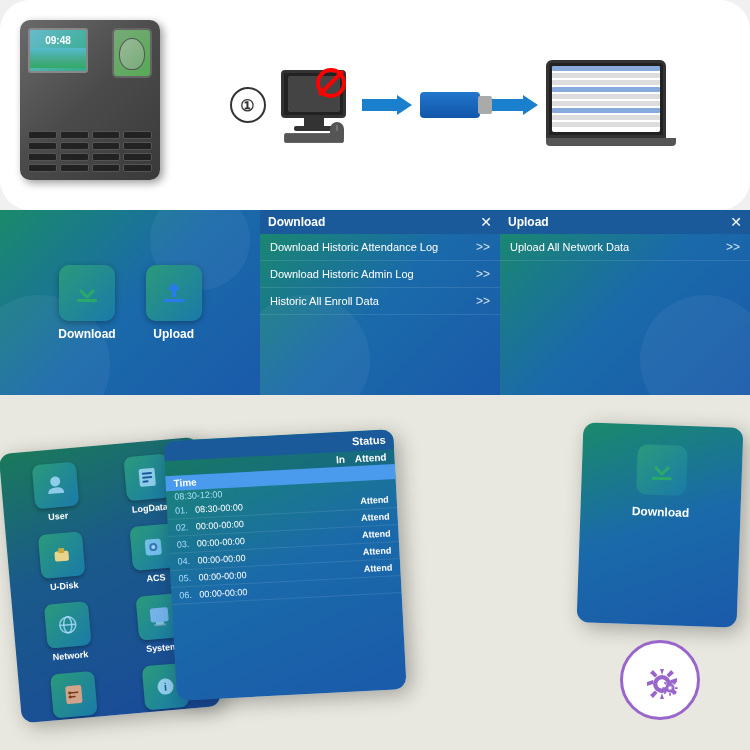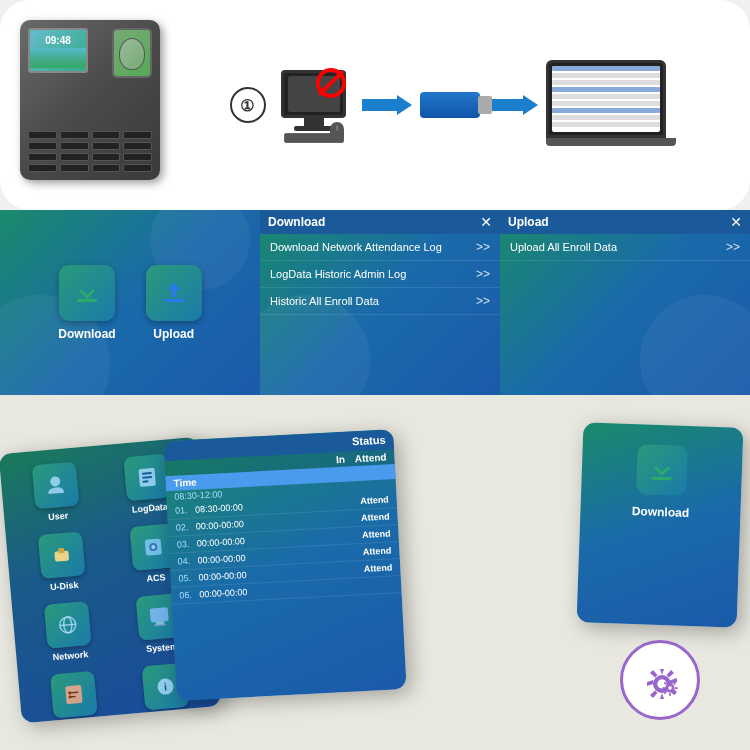--- a/index.html
+++ b/index.html
@@ -689,40 +689,40 @@
       <span class="icon-label">Upload</span>
     </div>
   </div>
 
   <div class="download-panel">
     <div class="panel-header">
       <span class="panel-title">Download</span>
       <span class="panel-close">✕</span>
     </div>
     <div class="panel-menu-item">
-      <span>Download Network Attendance Log</span>
+      <span>Download Historic Attendance Log</span>
       <span class="chevron">&gt;&gt;</span>
     </div>
     <div class="panel-menu-item">
-      <span>LogData Historic Admin Log</span>
+      <span>Download Historic Admin Log</span>
       <span class="chevron">&gt;&gt;</span>
     </div>
     <div class="panel-menu-item">
       <span>Historic All Enroll Data</span>
       <span class="chevron">&gt;&gt;</span>
     </div>
   </div>
 
   <div class="upload-panel">
     <div class="panel-header">
       <span class="panel-title">Upload</span>
       <span class="panel-close">✕</span>
     </div>
     <div class="panel-menu-item">
-      <span>Upload All Enroll Data</span>
+      <span>Upload All Network Data</span>
       <span class="chevron">&gt;&gt;</span>
     </div>
   </div>
 
 </div>
 
 <div class="bottom-section">
 
   <div class="card-container">
 

